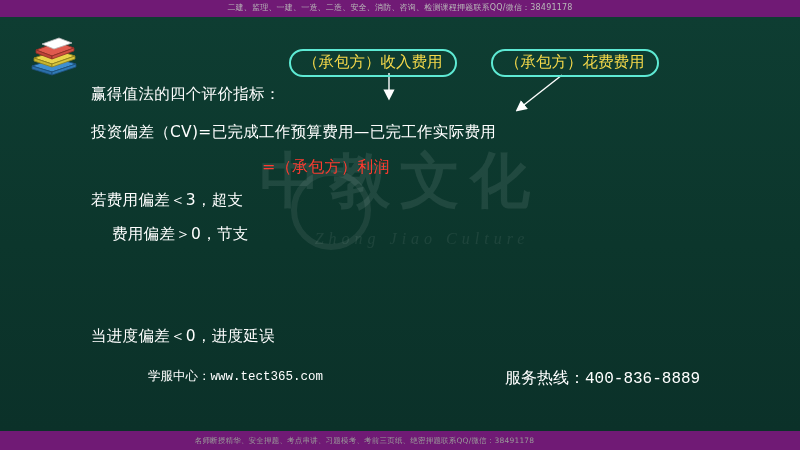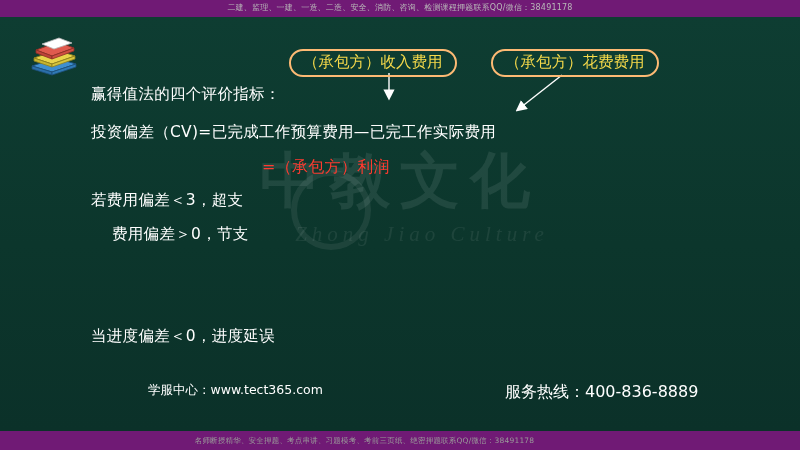--- a/index.html
+++ b/index.html
@@ -74,22 +74,22 @@
   }
   .wm-main {
     font-size: 60px;
     font-weight: bold;
     color: rgba(255,255,255,0.085);
     letter-spacing: 10px;
     line-height: 1;
     font-family: "DejaVu Sans", "Liberation Sans", sans-serif;
   }
   .wm-sub {
-    margin-top: 12px;
-    font-size: 21px;
+    margin-top: 20px;
+    font-size: 16px;
     color: rgba(255,255,255,0.075);
     letter-spacing: 5px;
     font-style: italic;
     font-family: "Liberation Serif", serif;
     padding-left: 44px;
   }
   .wm-circle {
     position: absolute;
     left: 291px;
     top: 170px;
@@ -124,44 +124,45 @@
     letter-spacing: 0.3px;
   }
   .profit {
     color: #ff3b30;
     font-size: 16px;
   }
 
   
   .bubble {
     position: absolute;
-    border: 2px solid #fdba74;
+    border: 2px solid #5eead4;
     border-radius: 18px;
     color: #f5d94a;
     font-size: 15.5px;
     padding: 3px 12px 4px 12px;
     white-space: nowrap;
     line-height: 1.1;
   }
 
   .arrow-svg {
     position: absolute;
     left: 0;
     top: 0;
     width: 800px;
     height: 414px;
     pointer-events: none;
   }
 
   .footer-row {
     position: absolute;
     left: 0;
-    bottom: 12px;
+    bottom: 26px;
     width: 800px;
     height: 20px;
+    font-family: Liberation Mono, monospace;
   }
   .footer-left {
     position: absolute;
     left: 148px;
     top: 0;
     color: #ffffff;
     font-size: 12.5px;
     white-space: nowrap;
   }
   .footer-right {

